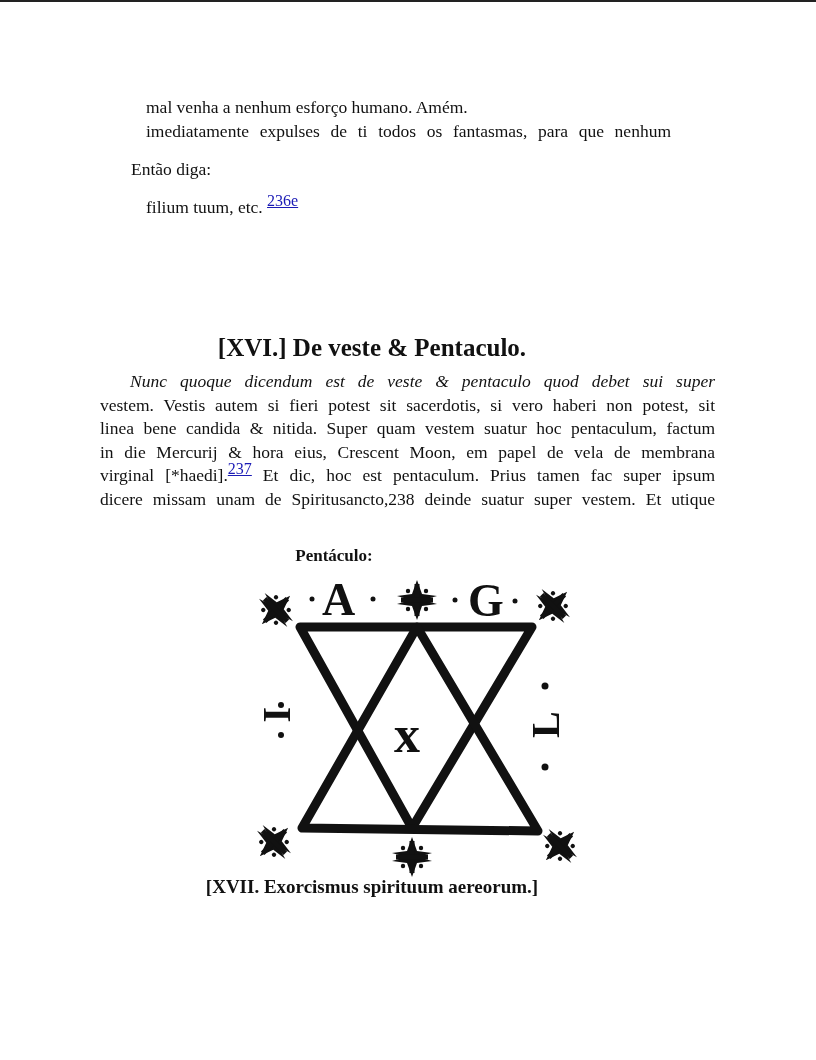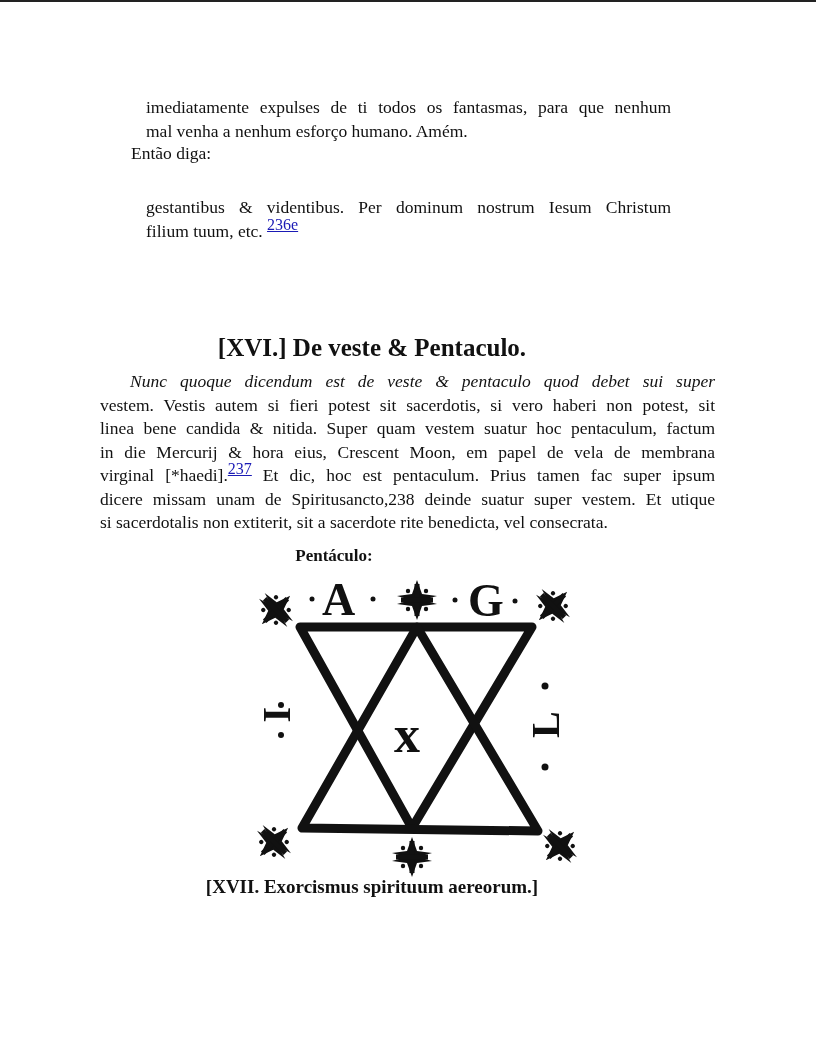--- a/index.html
+++ b/index.html
@@ -19,41 +19,39 @@
   .cap { position:absolute; left:0; width:668px; top:546px; text-align:center; font-weight:bold; font-size:17px; }
   .body-block { left:100px; width:615px; top:370px; }
   .figure { position:absolute; left:240px; top:570px; width:360px; height:320px; }
 </style>
 </head>
 <body>
 
 <div class="topbar"></div>
 
 <div class="p quote" style="top:96px;">
+  <span class="line last">mal venha a nenhum esforço humano. Amém.</span>
   <span class="line">imediatamente expulses de ti todos os fantasmas, para que nenhum</span>
-  <span class="line last">mal venha a nenhum esforço humano. Amém.</span>
 </div>
 
-<div class="p" style="left:131px; top:142px;">Então diga:</div>
+<div class="p" style="left:131px; top:158px;">Então diga:</div>
 
 <div class="p quote" style="top:196px;">
-  <span class="line">gestantibus &amp; videntibus. Per dominum nostrum Iesum Christum</span>
   <span class="line last"><span>filium tuum, etc.</span> <a class="fn">236e</a></span>
 </div>
 
 <div class="h h1">[XVI.] De veste &amp; Pentaculo.</div>
 
 <div class="p body-block">
   <span class="line" style="padding-left:30px;font-style:italic;">Nunc quoque dicendum est de veste &amp; pentaculo quod debet sui super</span>
   <span class="line">vestem. Vestis autem si fieri potest sit sacerdotis, si vero haberi non potest, sit</span>
   <span class="line">linea bene candida &amp; nitida. Super quam vestem suatur hoc pentaculum, factum</span>
   <span class="line">in die Mercurij &amp; hora eius, Crescent Moon, em papel de vela de membrana</span>
   <span class="line"><span>virginal [*haedi].</span><a class="fn">237</a><span> Et dic, hoc est pentaculum. Prius tamen fac super ipsum</span></span>
   <span class="line">dicere missam unam de Spiritusancto,238 deinde suatur super vestem. Et utique</span>
-  <span class="line last">si sacerdotalis non extiterit, sit a sacerdote rite benedicta, vel consecrata.</span>
 </div>
 
 <div class="cap">Pentáculo:</div>
 
 <div class="figure">
   <svg width="360" height="320" viewBox="0 0 360 320" xmlns="http://www.w3.org/2000/svg">
     <defs>
       <g id="cross">
         <path d="M0,-20 L5,-6 L20,-4 L6,0 L20,4 L5,6 L0,20 L-5,6 L-20,4 L-6,0 L-20,-4 L-5,-6 Z" fill="#111"></path>
         <rect x="-2.5" y="-16" width="5" height="32" fill="#111"></rect>

